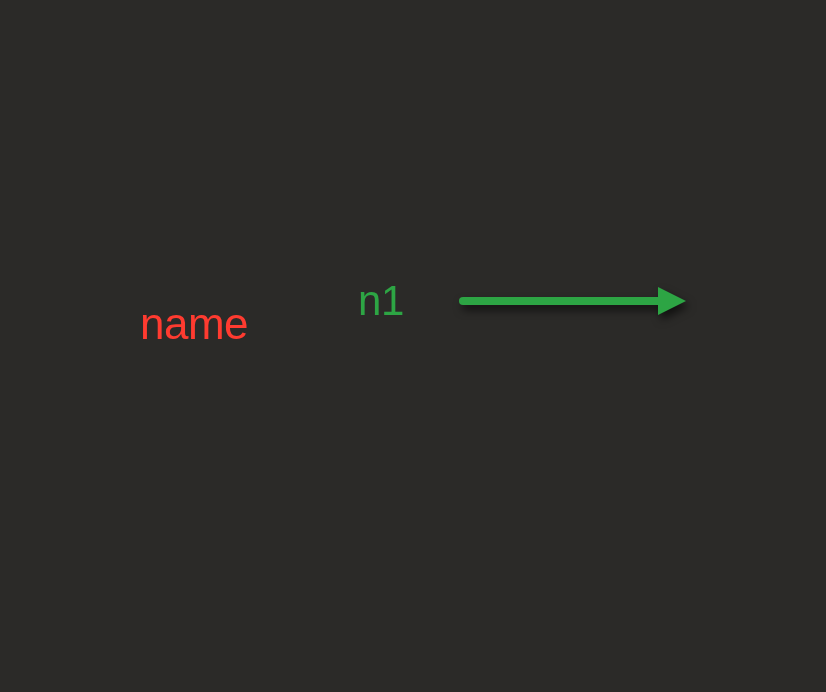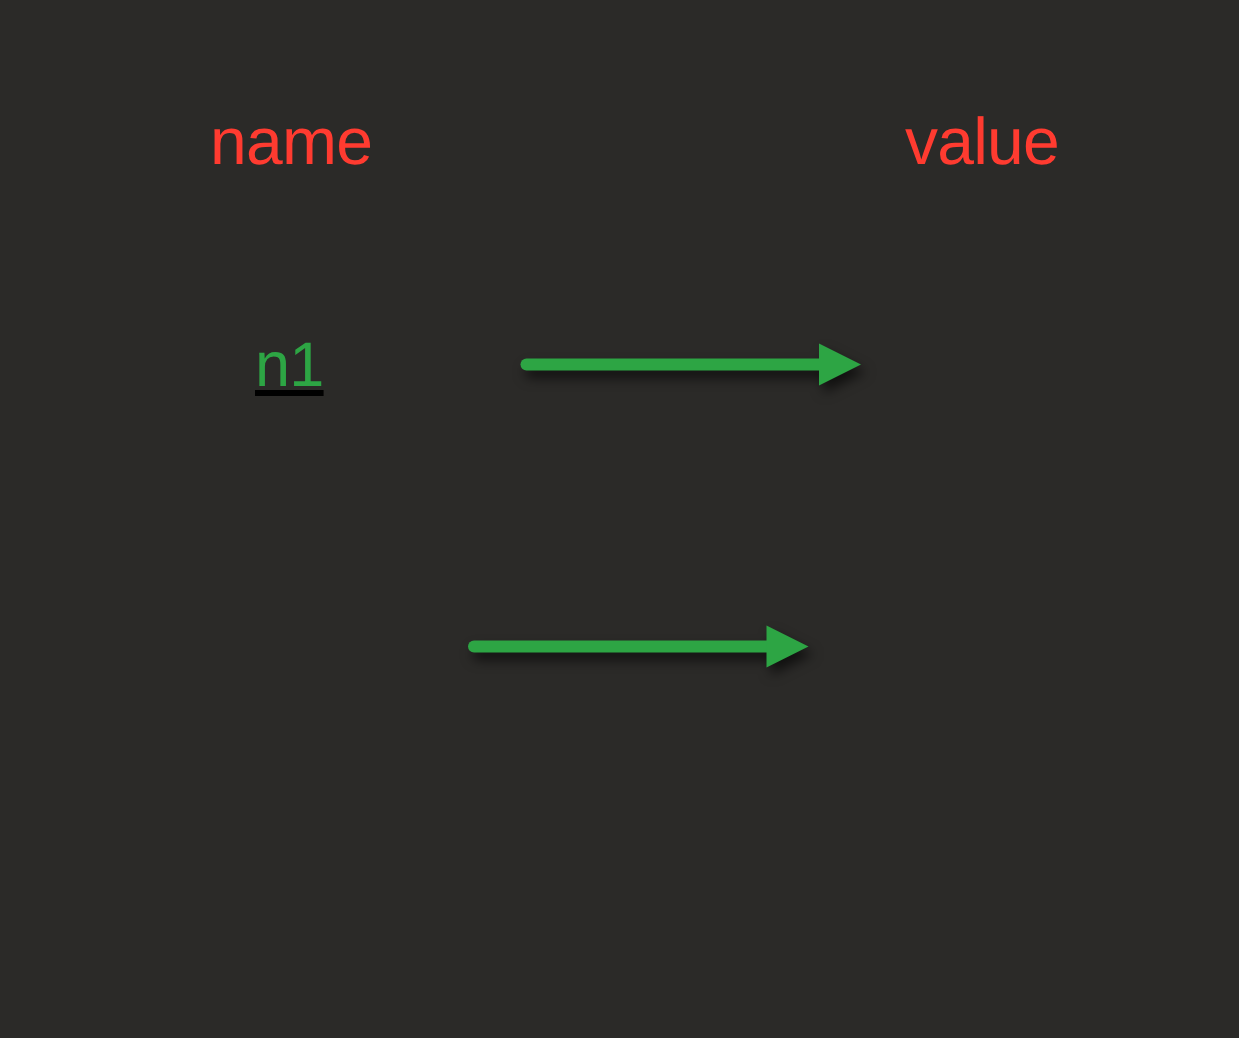--- a/index.html
+++ b/index.html
@@ -12,44 +12,41 @@
       height: 692px;
       background-color: #2b2a28;
       font-family: "Helvetica Neue", Helvetica, Arial, sans-serif;
       position: relative;
       overflow: hidden;
     }
     .container {
       width: 100%;
       height: 100%;
       display: flex;
-      flex-direction: column;
       padding: 70px 90px 60px 90px;
-      gap: 44px;
     }
     .header-row {
       display: flex;
       justify-content: space-between;
       align-items: center;
       padding: 0 30px 0 50px;
       margin-bottom: 55px;
     }
     .header-label {
       font-size: 44px;
       font-weight: 500;
       color: #ff3b30;
       letter-spacing: -0.5px;
     }
     .mapping-row {
       display: flex;
       align-items: center;
       justify-content: space-between;
       padding: 0 55px 0 80px;
       margin-bottom: 100px;
-      text-decoration: underline;
     }
     .mapping-row:last-child {
       margin-bottom: 0;
     }
     .name-cell, .value-cell {
       font-size: 42px;
       font-weight: 400;
       color: #2da544;
       letter-spacing: -0.5px;
       min-width: 70px;
@@ -70,21 +67,20 @@
     .arrow-svg {
       filter: drop-shadow(3px 5px 4px rgba(0,0,0,0.6));
     }
   </style>
 </head>
 <body>
 
 <div class="container">
   <div class="header-row">
     <span class="header-label">name</span>
-    <span class="header-label">value</span>
   </div>
 
   <div class="mapping-row">
     <span class="name-cell">n1</span>
     <span class="arrow-container">
       <svg class="arrow-svg" width="230" height="40" viewBox="0 0 230 40">
         <line x1="5" y1="20" x2="205" y2="20" stroke="#2da544" stroke-width="8" stroke-linecap="round"></line>
         <polygon points="200,6 228,20 200,34" fill="#2da544"></polygon>
       </svg>
     </span>

